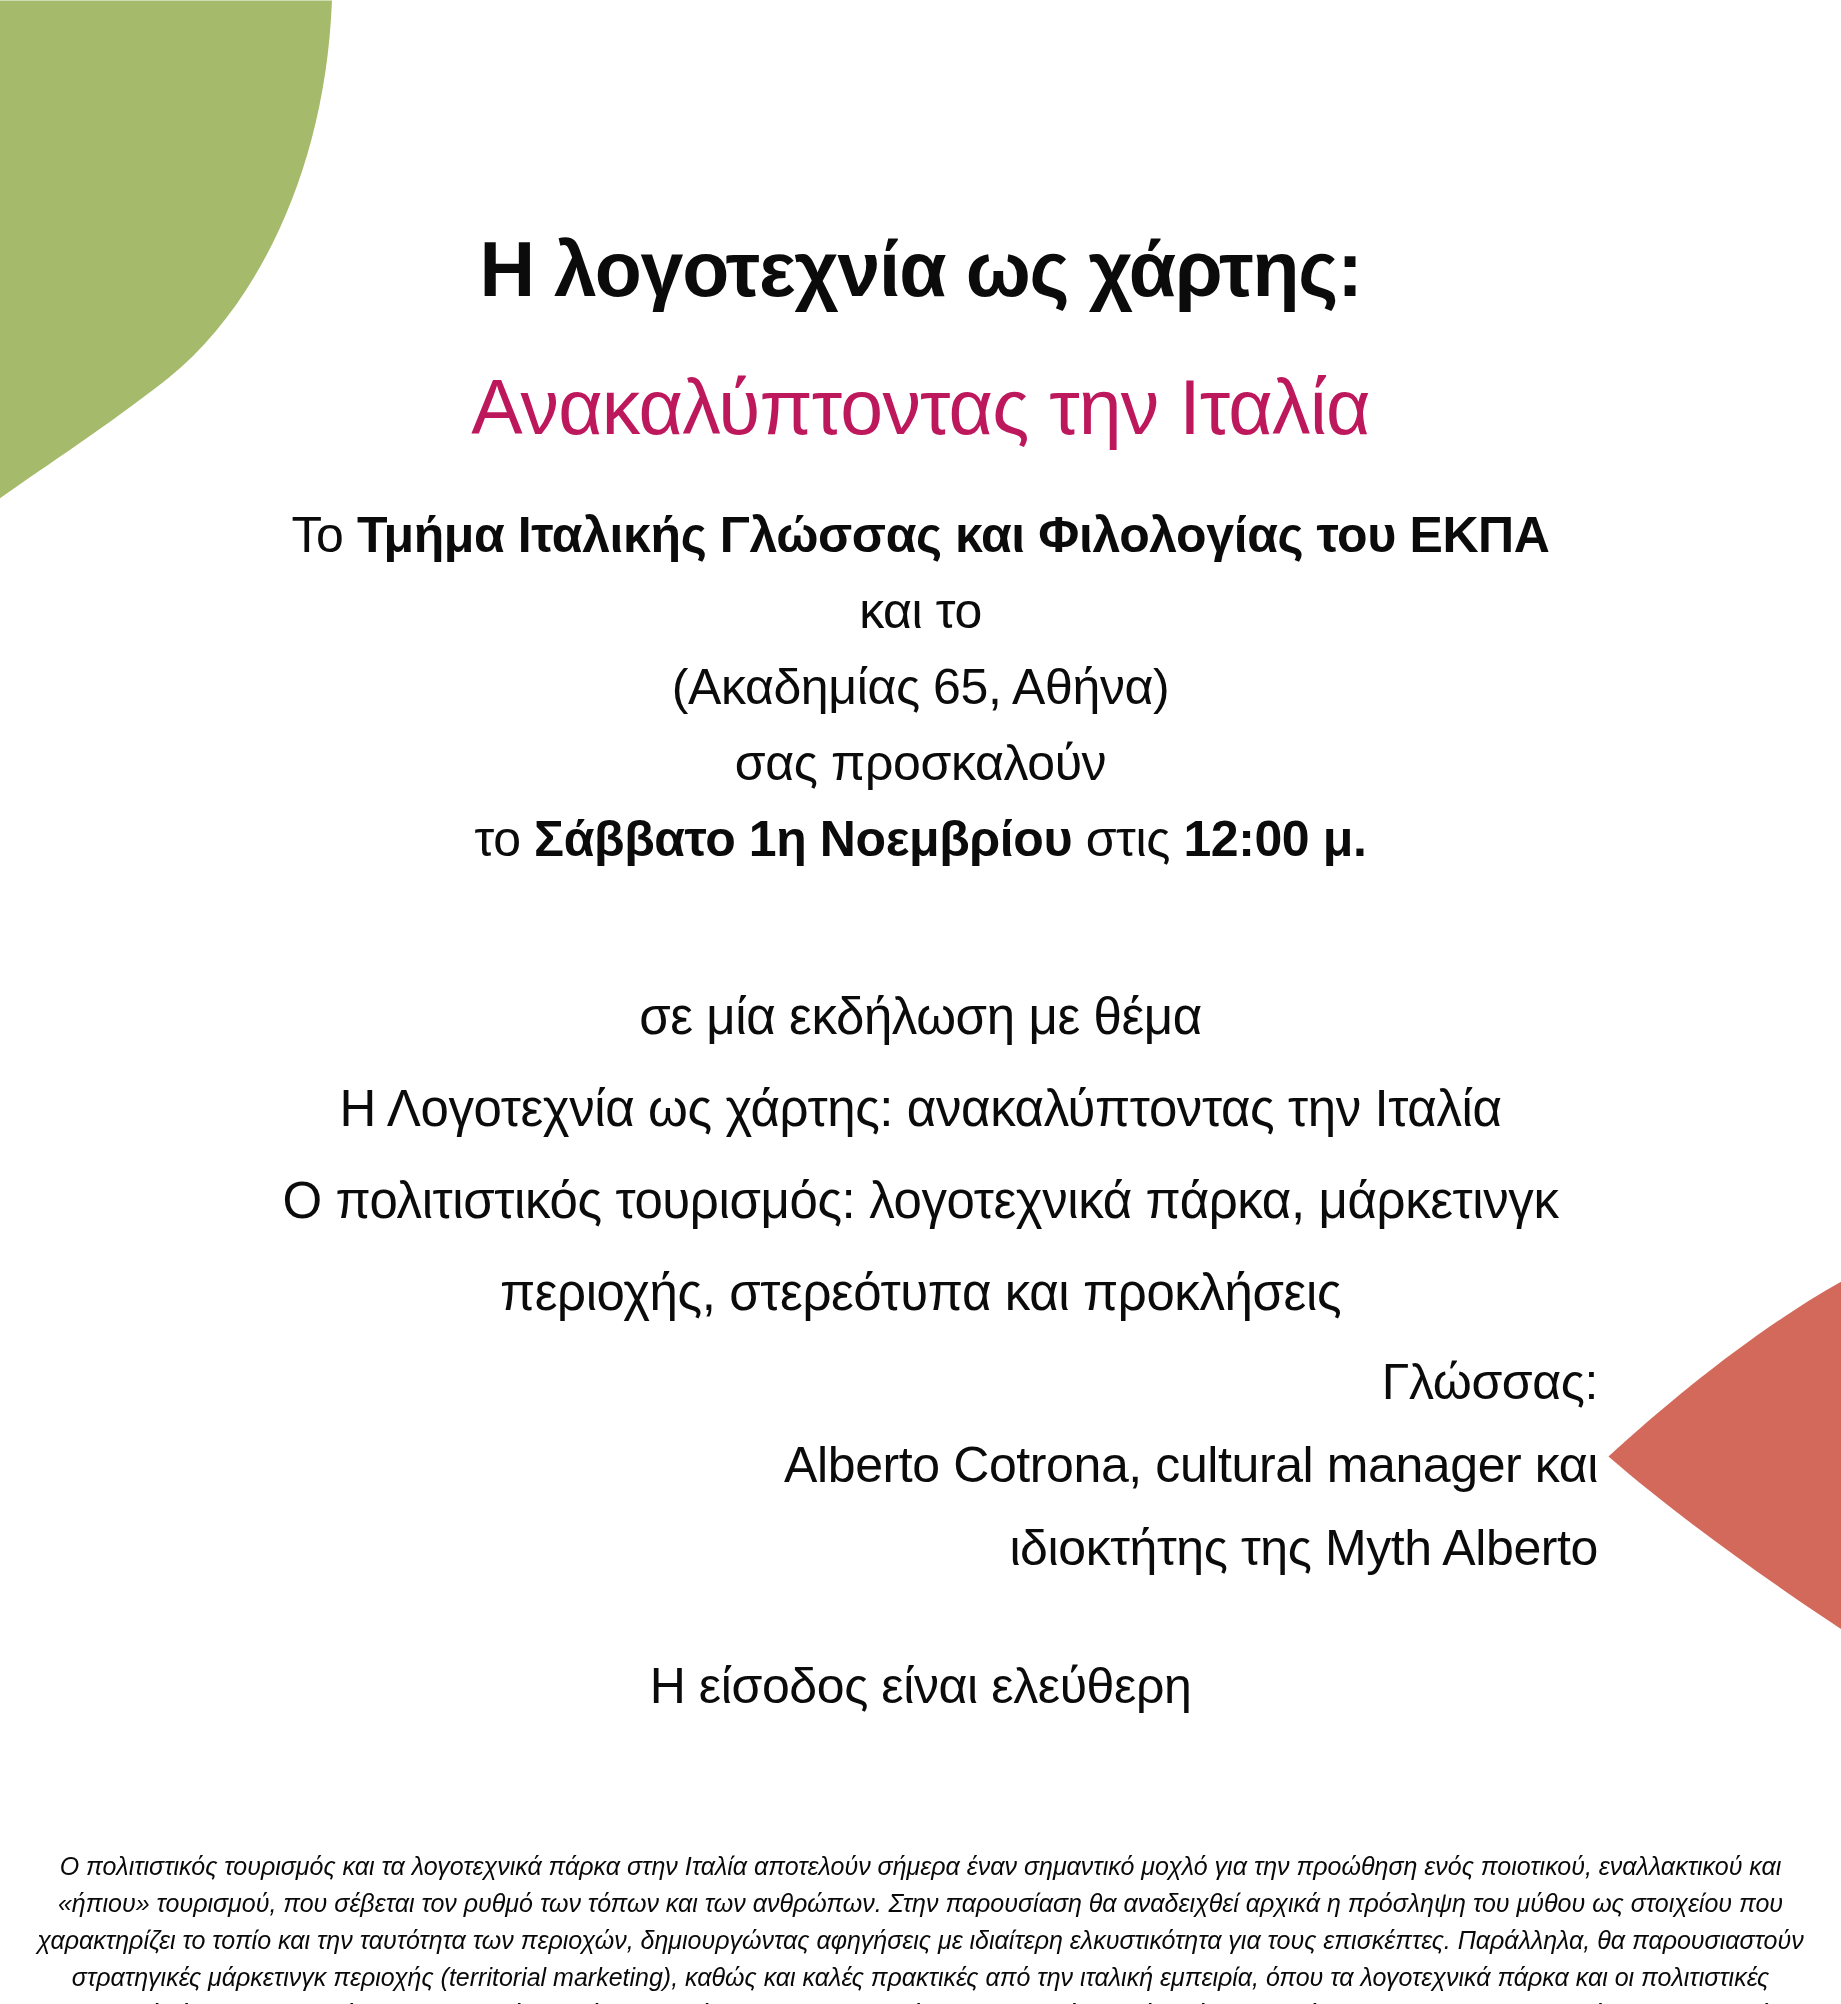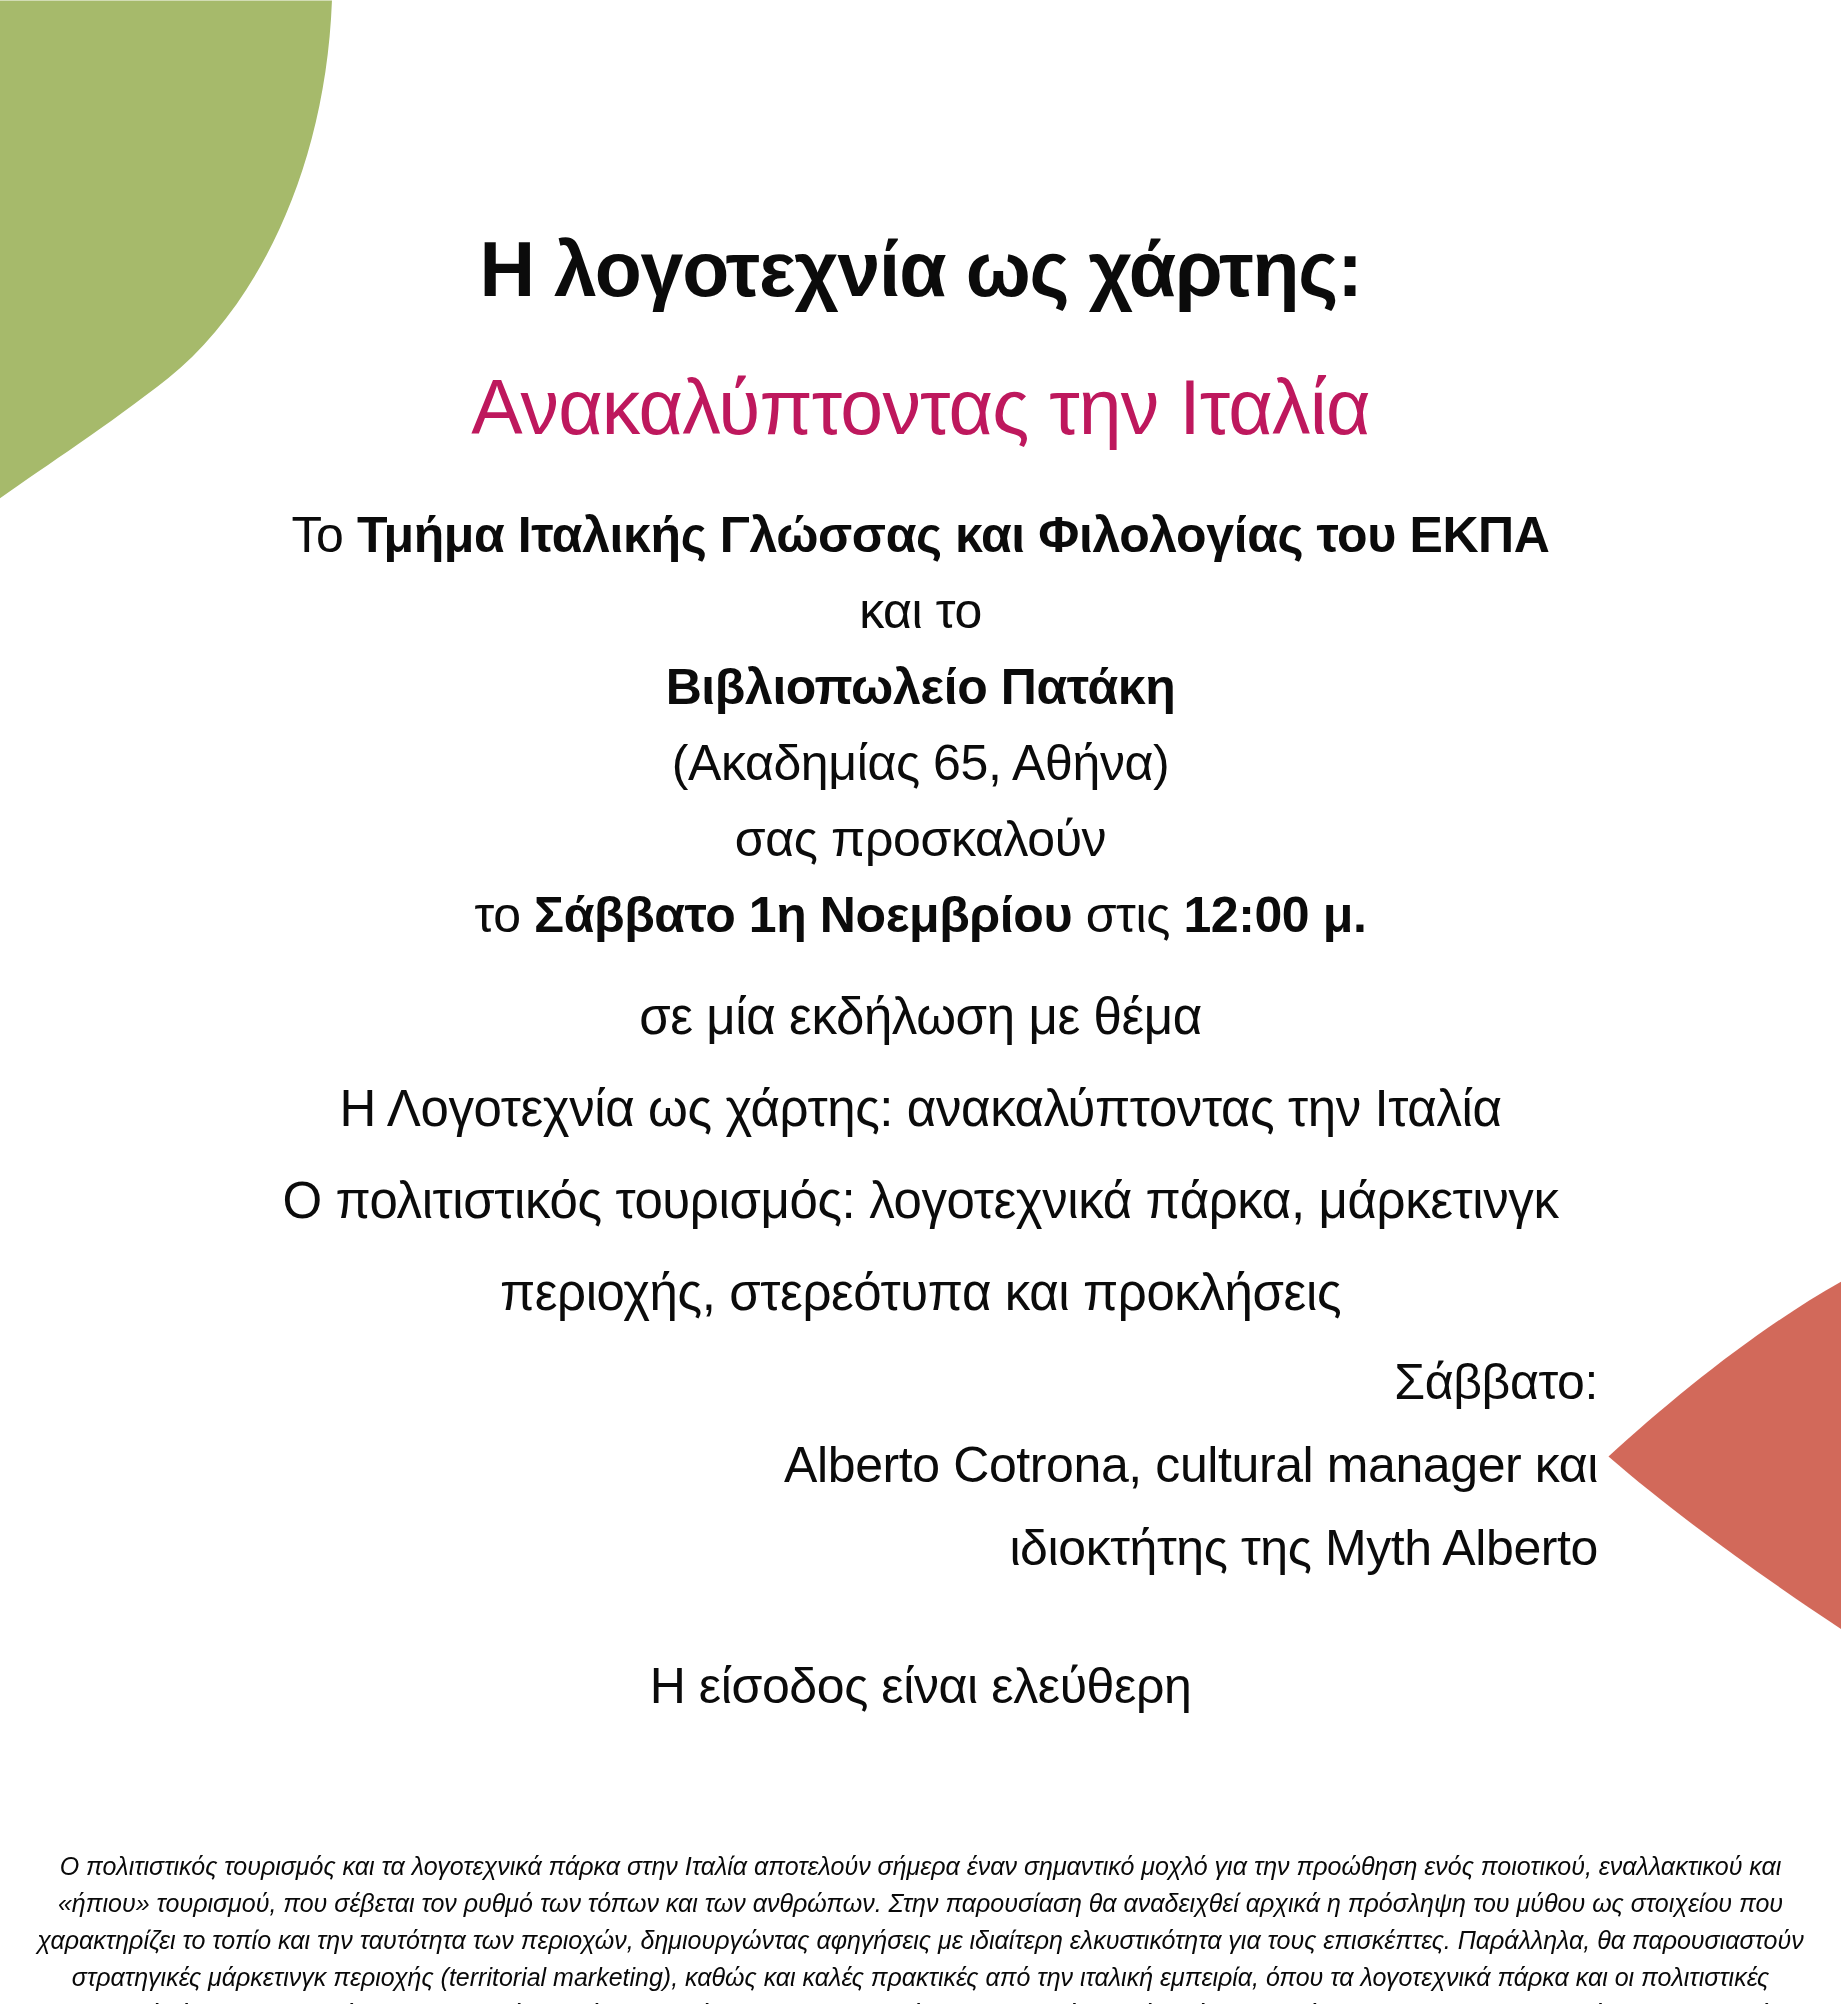--- a/index.html
+++ b/index.html
@@ -51,35 +51,34 @@
     <path d="M 0 5432 C 250 5368 520 5362 762 5414 C 1300 5526 1852 5812 2282 6160 C 2602 6420 2832 6580 3012 6725 L 0 6725 Z" fill="#a6ba6b"></path>
     <path d="M 4592 5948 C 4428 5974 4278 6070 4180 6260 C 4100 6422 4044 6560 4032 6725 L 4592 6725 Z" fill="#8b9a84"></path>
   </svg>
 
   <div class="layer center title1">Η λογοτεχνία ως χάρτης:</div>
   <div class="layer center title2">Ανακαλύπτοντας την Ιταλία</div>
 
   <div class="layer center invite">
     <div><span>Το </span><span class="b">Τμήμα Ιταλικής Γλώσσας και Φιλολογίας του ΕΚΠΑ</span></div>
     <div>και το</div>
-    <div class="b">Βιβλιοπωλείο Πατάκη</div>
     <div>(Ακαδημίας 65, Αθήνα)</div>
     <div>σας προσκαλούν</div>
     <div><span>το </span><span class="b">Σάββατο 1η Νοεμβρίου</span><span> στις </span><span class="b">12:00 μ.</span></div>
   </div>
 
   <div class="layer center theme">
     <div>σε μία εκδήλωση με θέμα</div>
     <div>Η Λογοτεχνία ως χάρτης: ανακαλύπτοντας την Ιταλία</div>
     <div>Ο πολιτιστικός τουρισμός: λογοτεχνικά πάρκα, μάρκετινγκ</div>
     <div>περιοχής, στερεότυπα και προκλήσεις</div>
   </div>
 
   <div class="layer speaker">
-    <div>Σάββατο:</div>
+    <div>Γλώσσας:</div>
     <div><span class="b">Alberto Cotrona</span><span>, cultural manager και</span></div>
     <div><span>ιδιοκτήτης της </span><span class="b">Myth Alberto</span></div>
   </div>
 
   <div class="layer center notes">
     <div>Η είσοδος είναι ελεύθερη</div>
   </div>
 
   <div class="layer abstract">Ο πολιτιστικός τουρισμός και τα λογοτεχνικά πάρκα στην Ιταλία αποτελούν σήμερα έναν σημαντικό μοχλό για την προώθηση ενός ποιοτικού, εναλλακτικού και «ήπιου» τουρισμού, που σέβεται τον ρυθμό των τόπων και των ανθρώπων. Στην παρουσίαση θα αναδειχθεί αρχικά η πρόσληψη του μύθου ως στοιχείου που χαρακτηρίζει το τοπίο και την ταυτότητα των περιοχών, δημιουργώντας αφηγήσεις με ιδιαίτερη ελκυστικότητα για τους επισκέπτες. Παράλληλα, θα παρουσιαστούν στρατηγικές μάρκετινγκ περιοχής (territorial marketing), καθώς και καλές πρακτικές από την ιταλική εμπειρία, όπου τα λογοτεχνικά πάρκα και οι πολιτιστικές διαδρομές έχουν λειτουργήσει ως εργαστήρια βιώσιμης ανάπτυξης. Το ενδιαφέρον επικεντρώνεται όχι μόνο στη διάσταση της περιβαλλοντικής και κοινωνικής βιωσιμότητας, αλλά και στη δυνατότητα οικονομικής ανεξαρτησίας αυτών των πρωτοβουλιών, ώστε να αποτελέσουν πραγματικές εναλλακτικές στον υπερτουρισμό.</div>
 

